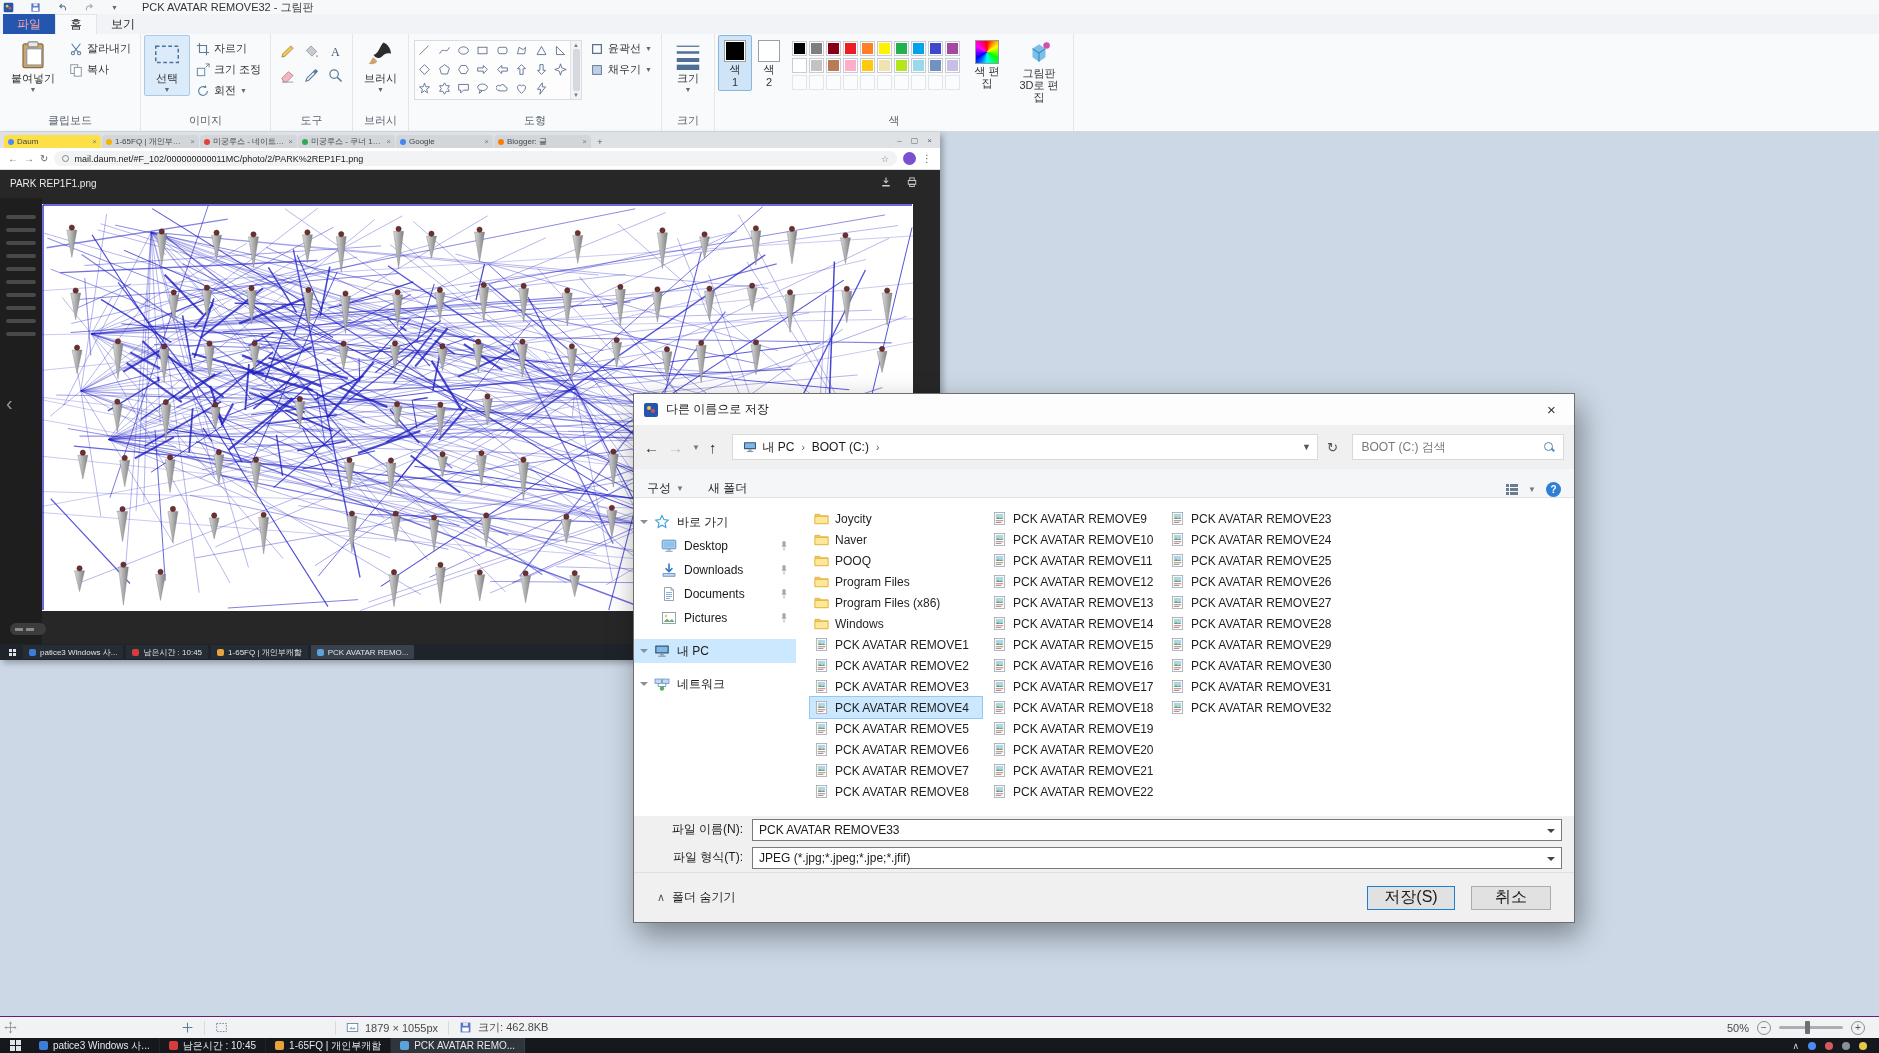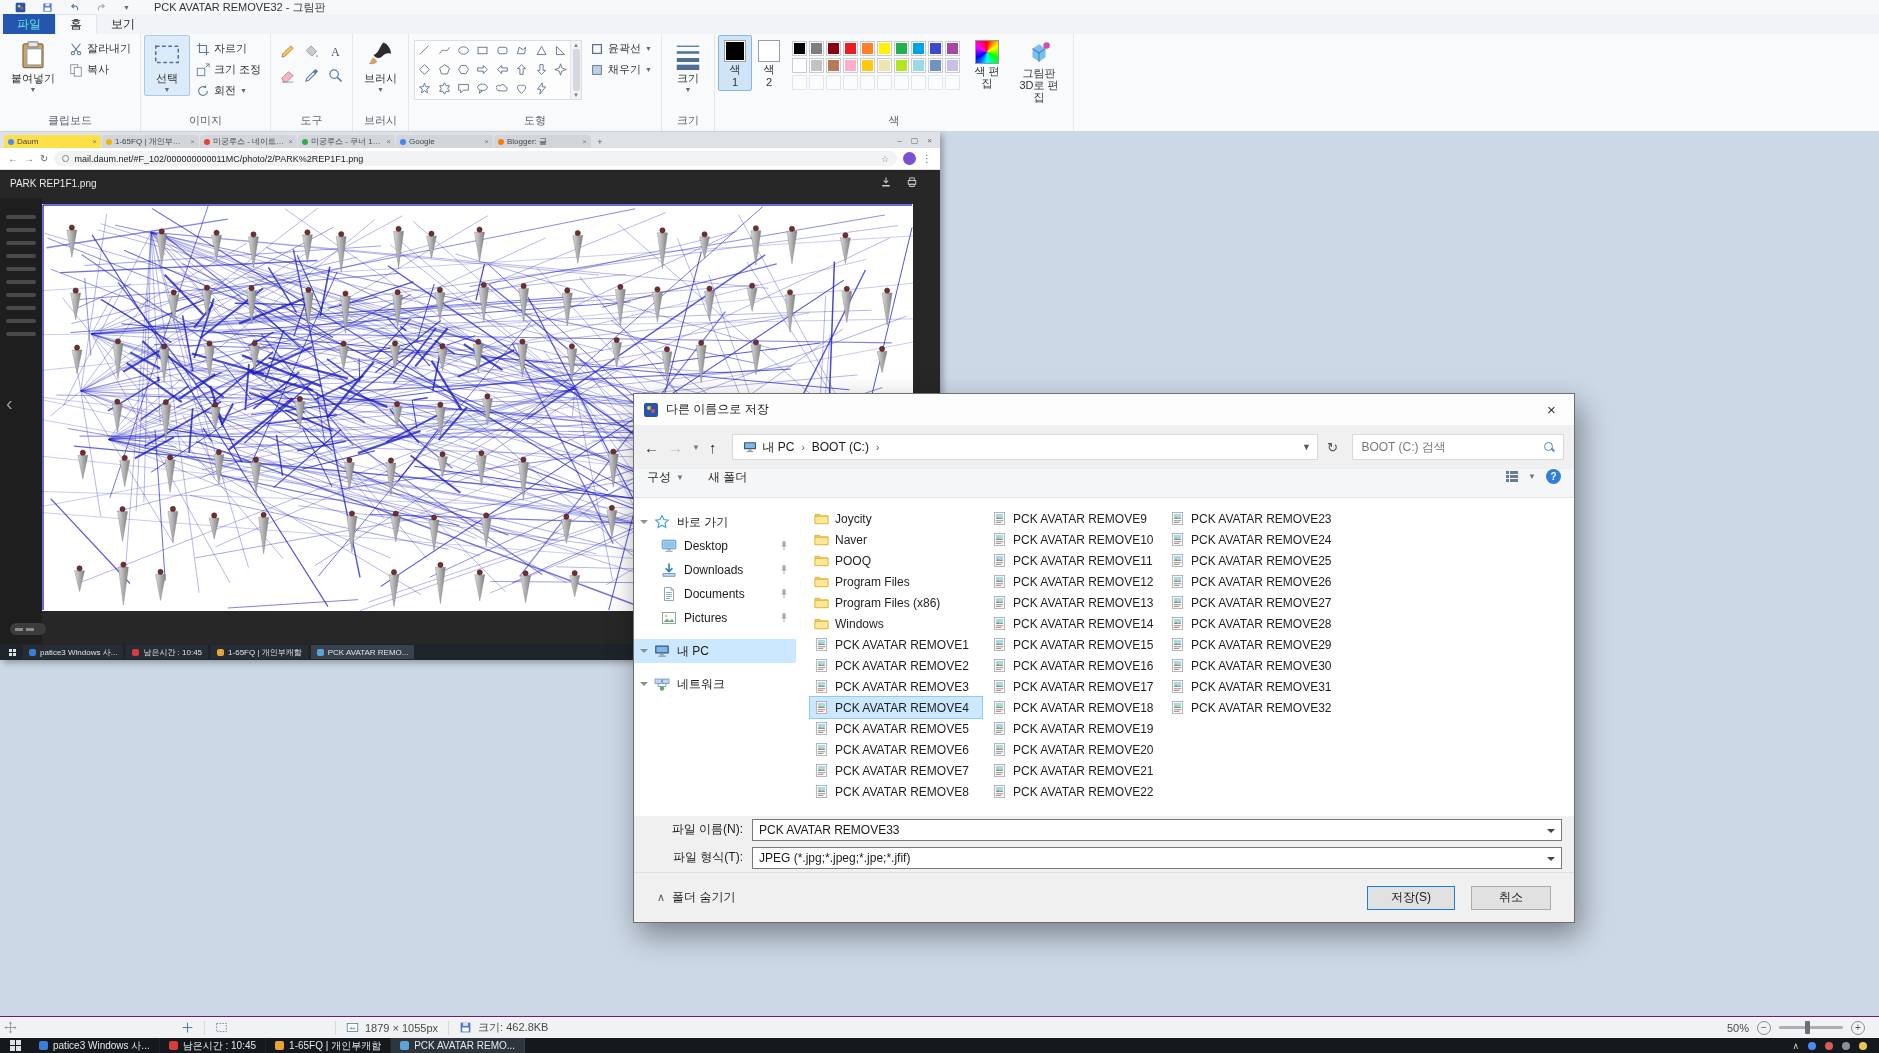--- a/index.html
+++ b/index.html
@@ -2,30 +2,30 @@
 <html><head>
 <meta charset="utf-8">
 <style>
   *{margin:0;padding:0;box-sizing:border-box}
   html,body{width:1879px;height:1053px;overflow:hidden;font-family:"Liberation Sans","DejaVu Sans",sans-serif}
   .screen{position:relative;width:1879px;height:1053px;background:#ccd8e6;overflow:hidden}
   .ic{display:inline-flex;align-items:center;justify-content:center}
   .ic svg{width:100%;height:100%}
 
   
-  .titlebar{position:absolute;top:0;left:0;right:0;height:14px;background:#f7f8fa;display:flex;align-items:center;gap:16px;padding-left:15px;font-size:11px;color:#333}
+  .titlebar{position:absolute;top:0;left:0;right:0;height:14px;background:#f7f8fa;display:flex;align-items:center;gap:16px;padding-left:3px;font-size:11px;color:#333}
   .qat{width:11px;height:11px}
   .qat svg{width:11px;height:11px}
   .qarr{font-size:7px;color:#667}
   .wtitle{margin-left:8px;white-space:nowrap}
 
   
   .tabrow{position:absolute;top:14px;left:0;right:0;height:20px;background:#f1f3f6;display:flex;align-items:flex-end}
   .rtab{height:20px;display:flex;align-items:center;justify-content:center;font-size:12px;padding:0 14px;color:#222}
-  .tab-file{background:#2456b0;color:#5eead4;margin-left:3px}
+  .tab-file{background:#2456b0;color:#fca5a5;margin-left:3px}
   .tab-home{background:#f9fafb;border:1px solid #e2e5e9;border-bottom:none}
   .tab-view{background:transparent}
 
   
   .ribbon{position:absolute;top:34px;left:0;right:0;height:98px;background:#f9fafb;border-bottom:1px solid #d4d9df;display:flex;align-items:stretch}
   .rgroup{display:flex;flex-direction:column;border-right:1px solid #e3e6ea;padding:1px 3px 0}
   .rg-content{display:flex;align-items:flex-start;flex:1}
   .rg-label{font-size:11px;color:#5b6570;text-align:center;padding:1px 6px 3px;margin-top:auto}
   .bigbtn{display:flex;flex-direction:column;align-items:center;gap:1px;padding:4px 7px 2px;border:1px solid transparent;border-radius:2px;font-size:11px;color:#333;text-align:center}
   .bigbtn.active{background:#dcebfa;border-color:#a9c9e8}
@@ -98,21 +98,21 @@
   .crumbbar{width:586px;height:26px;background:#fff;border:1px solid #d9d9d9;display:flex;align-items:center;margin-left:7px;padding-left:4px}
   .crumb{display:flex;align-items:center;gap:5px;padding:0 6px;height:100%}
   .crumb .cic{width:14px;height:14px}.crumb .cic svg{width:14px;height:14px}
   .crumbchev{color:#555;font-size:10px;padding:0 1px}
   .crumb-dd{margin-left:auto;width:22px;text-align:center;color:#555;font-size:9px}
   .refreshbtn{width:28px;text-align:center;color:#555;font-size:13px}
   .searchbox{margin-left:6px;flex:1;height:26px;background:#fff;border:1px solid #d9d9d9;display:flex;align-items:center;padding:0 8px;color:#7a7a7a}
   .mag{margin-left:auto;position:relative;width:12px;height:12px}
   .mag::before{content:"";position:absolute;left:1px;top:1px;width:7px;height:7px;border:1.4px solid #5a87b8;border-radius:50%}
   .mag::after{content:"";position:absolute;left:8px;top:8px;width:4px;height:1.6px;background:#5a87b8;transform:rotate(45deg)}
-  .d-toolbar{position:absolute;top:75px;left:0;right:0;height:29px;display:flex;align-items:flex-start;padding:0 13px;gap:24px;border-bottom:1px solid #e3e3e3;background:#f5f6f7}
+  .d-toolbar{position:absolute;top:75px;left:0;right:0;height:29px;display:flex;align-items:flex-end;padding:0 13px;gap:24px;border-bottom:1px solid #e3e3e3;background:#f5f6f7}
   .tbitem{display:flex;align-items:center;gap:5px;color:#222}
   .tb-right{margin-left:auto;display:flex;align-items:center;gap:10px}
   .viewmode-ic{display:grid;grid-template-columns:3px 8px;gap:1.5px}
   .viewmode-ic i{display:block;height:2.4px;background:#6a7c90}
   .help-ic{width:15px;height:15px;border-radius:50%;background:#2f7fd6;color:#fff;font-size:10px;display:flex;align-items:center;justify-content:center;font-weight:bold}
   .d-body{position:absolute;top:104px;left:0;right:0;height:318px;background:#fff;display:flex;overflow:hidden}
   .d-side{width:162px;padding-top:12px;flex:none}
   .sitem{height:24px;display:flex;align-items:center;gap:7px;padding-left:20px;position:relative;white-space:nowrap}
   .sitem.indent{padding-left:27px}
   .sitem.selected{background:#cce8ff}
@@ -127,21 +127,21 @@
   .fitem .fic{width:15px;height:15px;flex:none}.fitem .fic svg{width:15px;height:15px}
   .flabel{overflow:hidden;text-overflow:ellipsis;color:#1f1f1f}
   .d-row{position:absolute;left:0;right:0;height:23px;display:flex;align-items:center}
   .row-name{top:424px}.row-type{top:452px}
   .d-rowlabel{width:118px;text-align:right;padding-right:9px;flex:none}
   .combo{flex:1;margin-right:12px;height:22px;background:#fff;border:1px solid #7a7a7a;display:flex;align-items:center;padding-left:6px;position:relative;overflow:hidden;white-space:nowrap}
   .combo .carr{position:absolute;right:6px;top:9px;border:4px solid transparent;border-top-color:#444}
   .d-footer{position:absolute;left:0;right:0;bottom:0;height:50px;background:#f0f0f0;border-top:1px solid #dfdfdf;display:flex;align-items:center;padding:0 23px}
   .hidefolders{display:flex;align-items:center;gap:7px;color:#1a1a1a}
   .hf-chev{color:#555;font-size:11px}
-  .btn{height:24px;background:#e1e1e1;border:1px solid #adadad;font-size:12px;display:flex;align-items:center;justify-content:center}
+  .btn{height:24px;background:#e1e1e1;border:1px solid #adadad;font-size:16px;display:flex;align-items:center;justify-content:center}
   .btn.save{width:88px;margin-left:auto;border-color:#2a7cc0;box-shadow:inset 0 0 0 1px #cfe4f5}
   .btn.cancel{width:80px;margin-left:16px}
 
   
   .statusbar{position:absolute;left:0;right:0;bottom:15px;height:22px;background:#f1f2f4;border-top:1px solid #701a75;display:flex;align-items:center;font-size:11px;color:#4a4a4a}
   .sb-ic{width:13px;height:13px}.sb-ic svg{width:13px;height:13px}
   .sb-sec{display:flex;align-items:center;gap:6px;padding:0 10px;height:100%}
   .sb-sep{width:1px;height:14px;background:#d8dadd}
   .sb-zoom{margin-left:auto;display:flex;align-items:center;gap:8px;padding-right:14px}
   .zbtn{width:14px;height:14px;border:1px solid #8a8f94;border-radius:50%;display:flex;align-items:center;justify-content:center;font-size:10px;color:#555;line-height:1}

